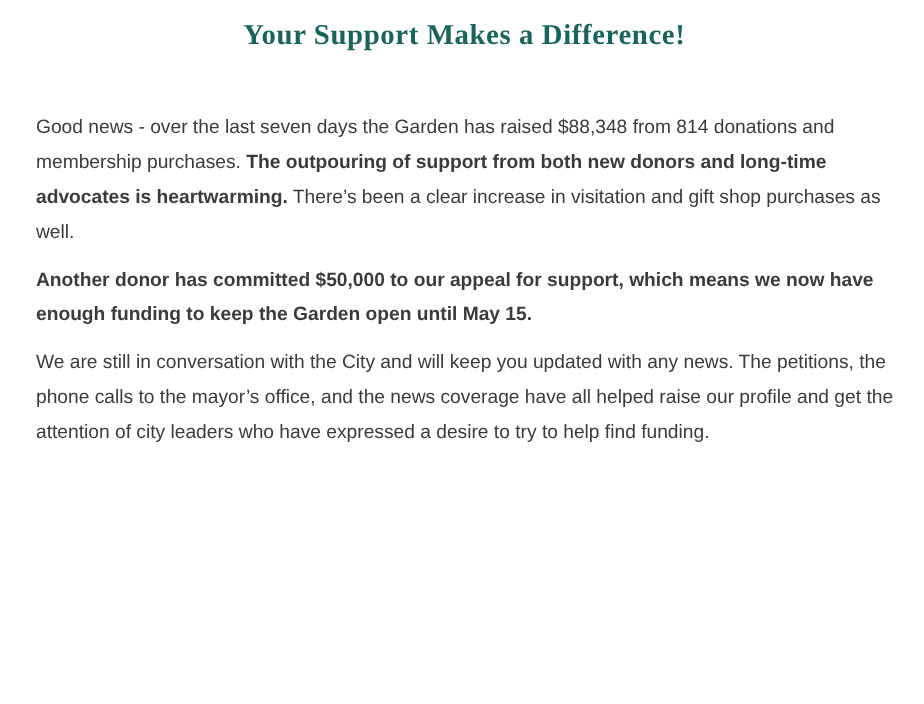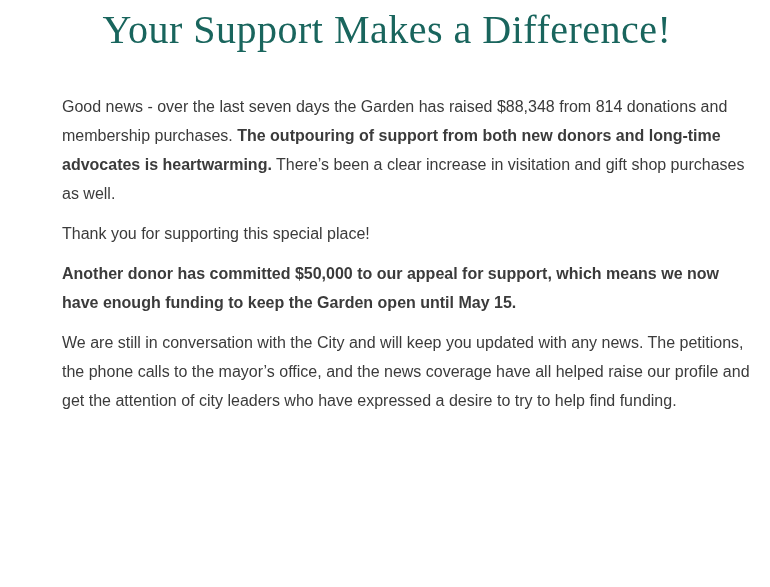--- a/index.html
+++ b/index.html
@@ -9,44 +9,42 @@
   }
   body {
     width: 770px;
     height: 587px;
     overflow: hidden;
     font-family: "Liberation Sans", sans-serif;
   }
   h1.page-title {
     margin: 10px 0 42px 4px;
     font-family: "Liberation Serif", serif;
-    font-weight: 400;
-    font-size: 40px;
+    font-weight: 700;
+    font-size: 24px;
     line-height: 40px;
     letter-spacing: 0.5px;
     text-align: center;
     color: #19655d;
   }
   .content {
     padding: 0 20px 0 30px;
-    margin-left: 32px;
   }
   .content p {
     margin: 0 0 11px 0;
     font-size: 16px;
     line-height: 29px;
     color: #3b3b3b;
   }
   .content p .seg-bold {
     font-weight: 700;
   }
 </style>
 </head>
 <body style="background: rgb(255, 255, 255);">
 
 <h1 class="page-title" style="color: rgb(25, 101, 93);">Your Support Makes a Difference!</h1>
 
 <article class="content" style="color: rgb(59, 59, 59);">
     <p><span class="seg-regular">Good news - over the last seven days the Garden has raised $88,348 from 814 donations and membership purchases. </span><span class="seg-bold">The outpouring of support from both new donors and long-time advocates is heartwarming.</span><span class="seg-regular"> There’s been a clear increase in visitation and gift shop purchases as well.</span></p>
-    <p><span class="seg-regular">Thank you for supporting this special place!</span></p>
     <p><span class="seg-bold">Another donor has committed $50,000 to our appeal for support, which means we now have enough funding to keep the Garden open until May 15.</span></p>
     <p><span class="seg-regular">We are still in conversation with the City and will keep you updated with any news. The petitions, the phone calls to the mayor’s office, and the news coverage have all helped raise our profile and get the attention of city leaders who have expressed a desire to try to help find funding.</span></p>
   </article>
 
 </body></html>

